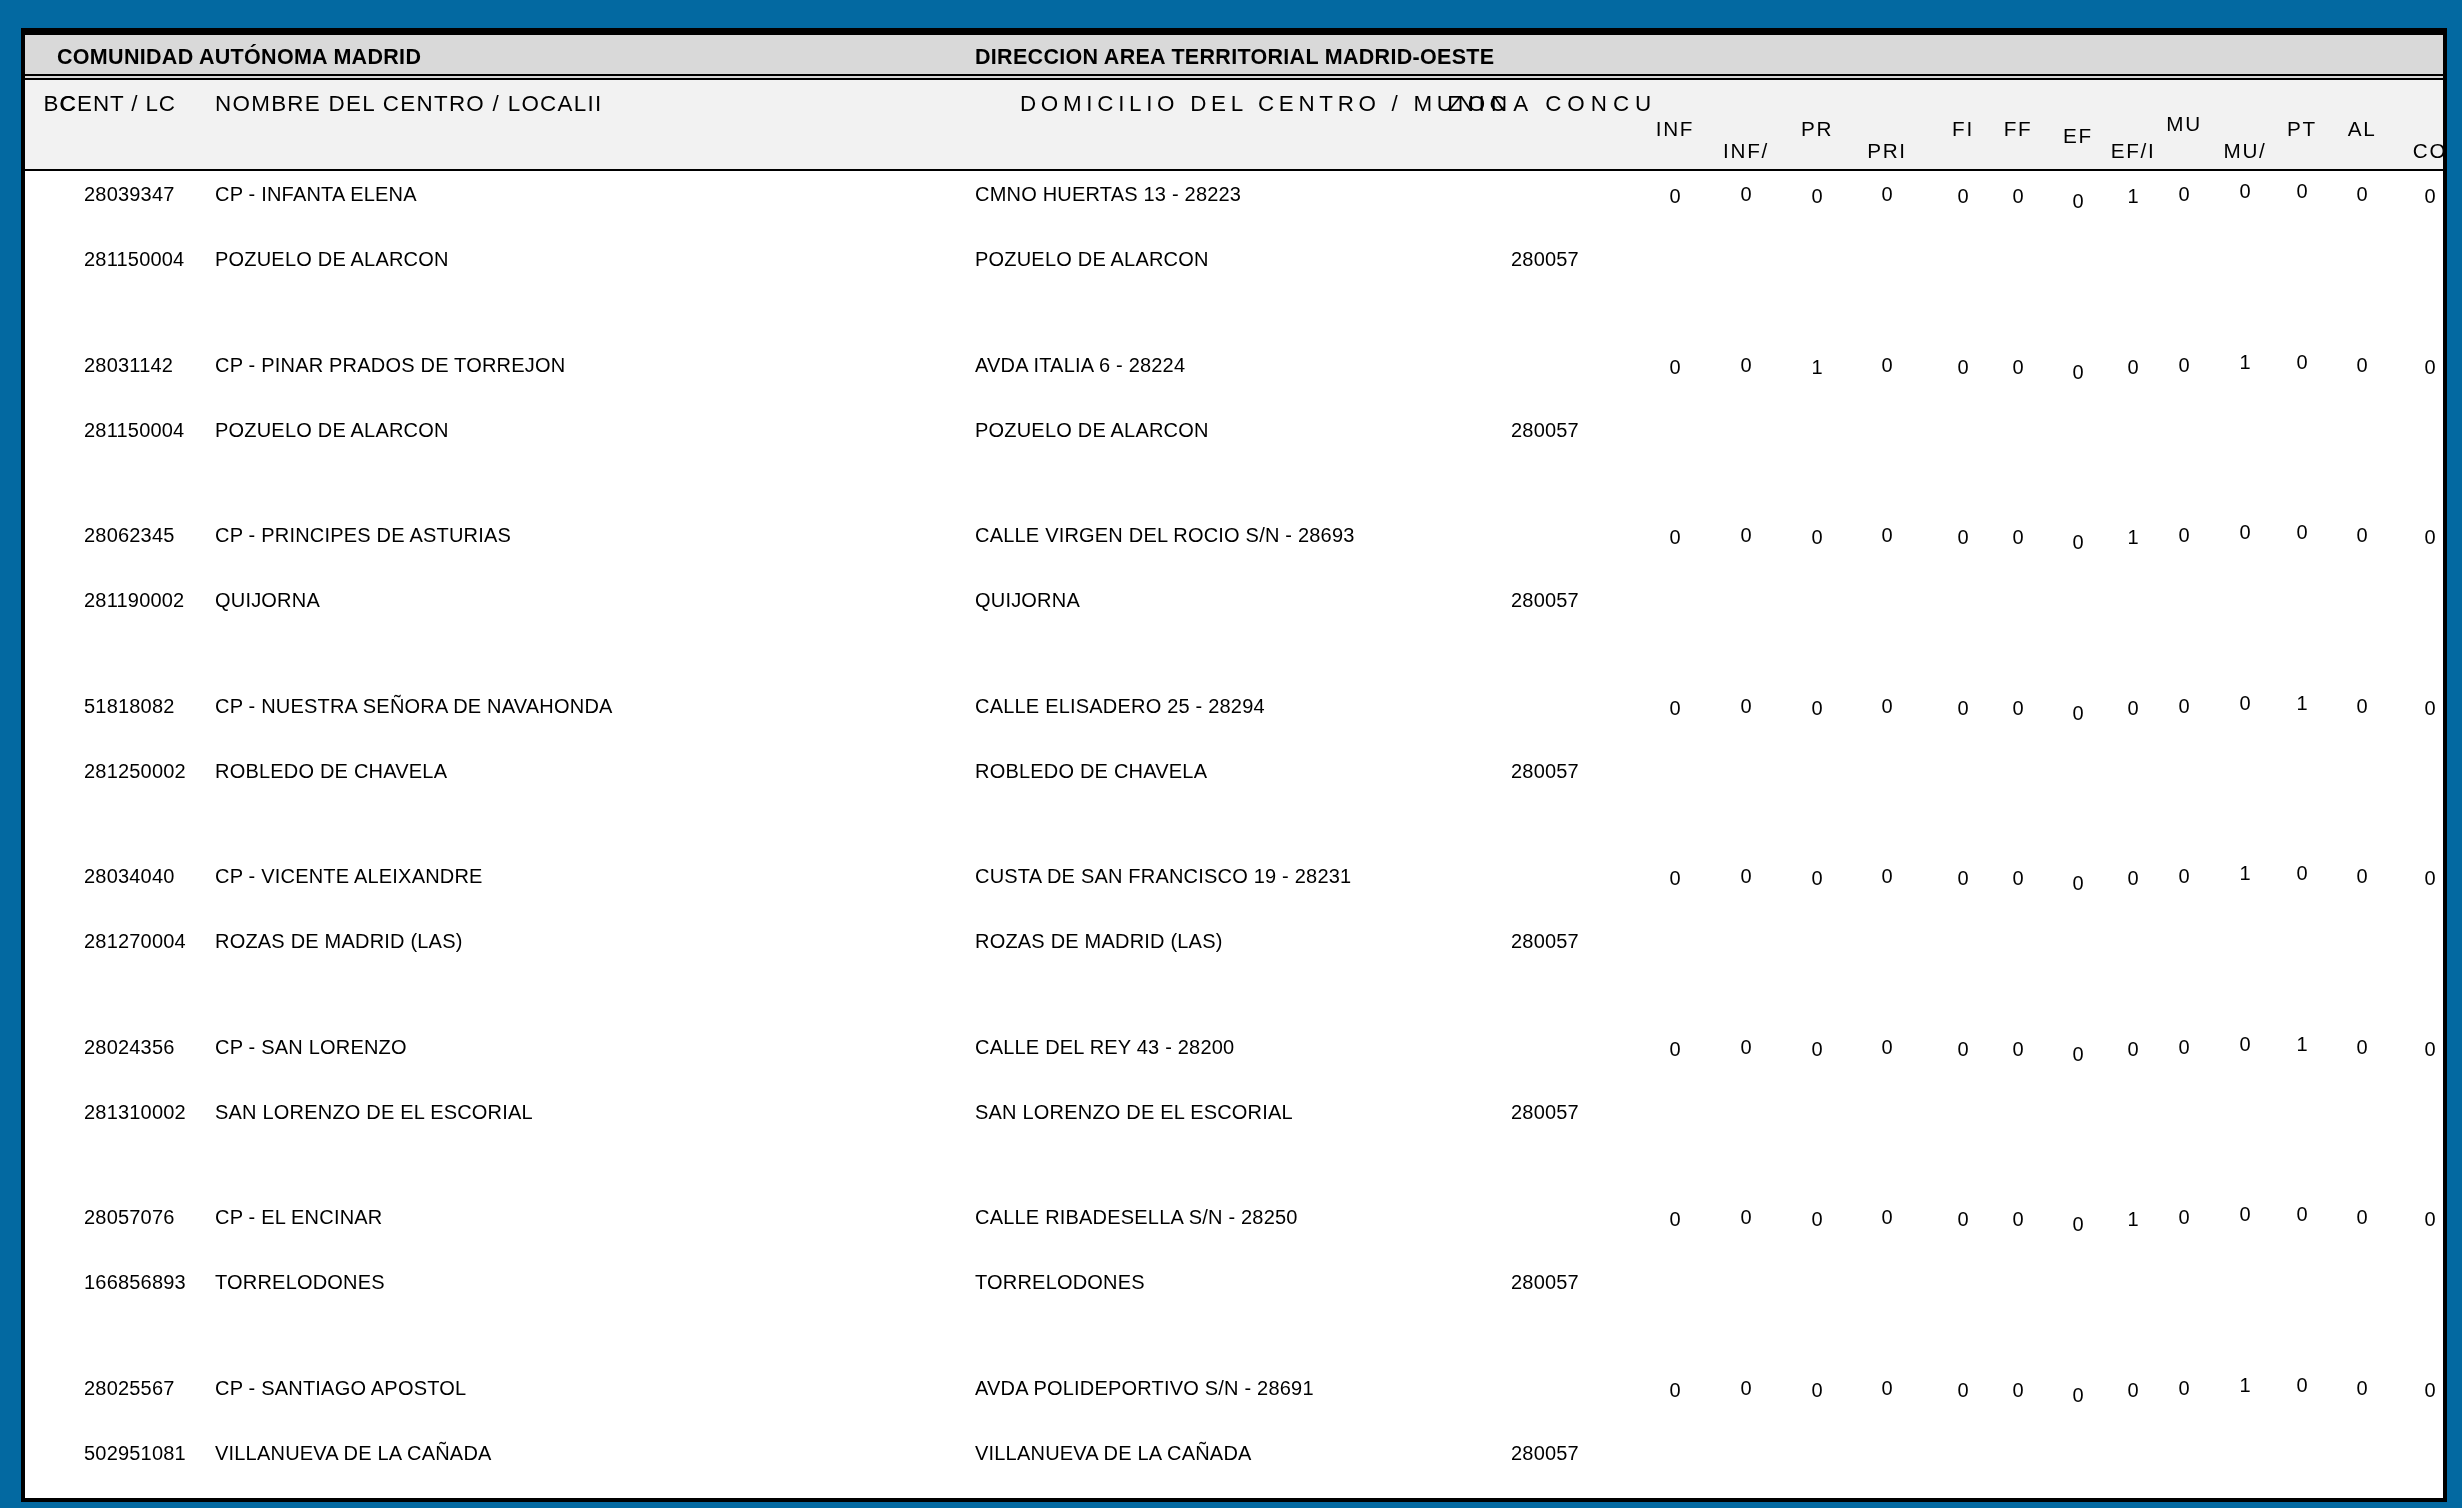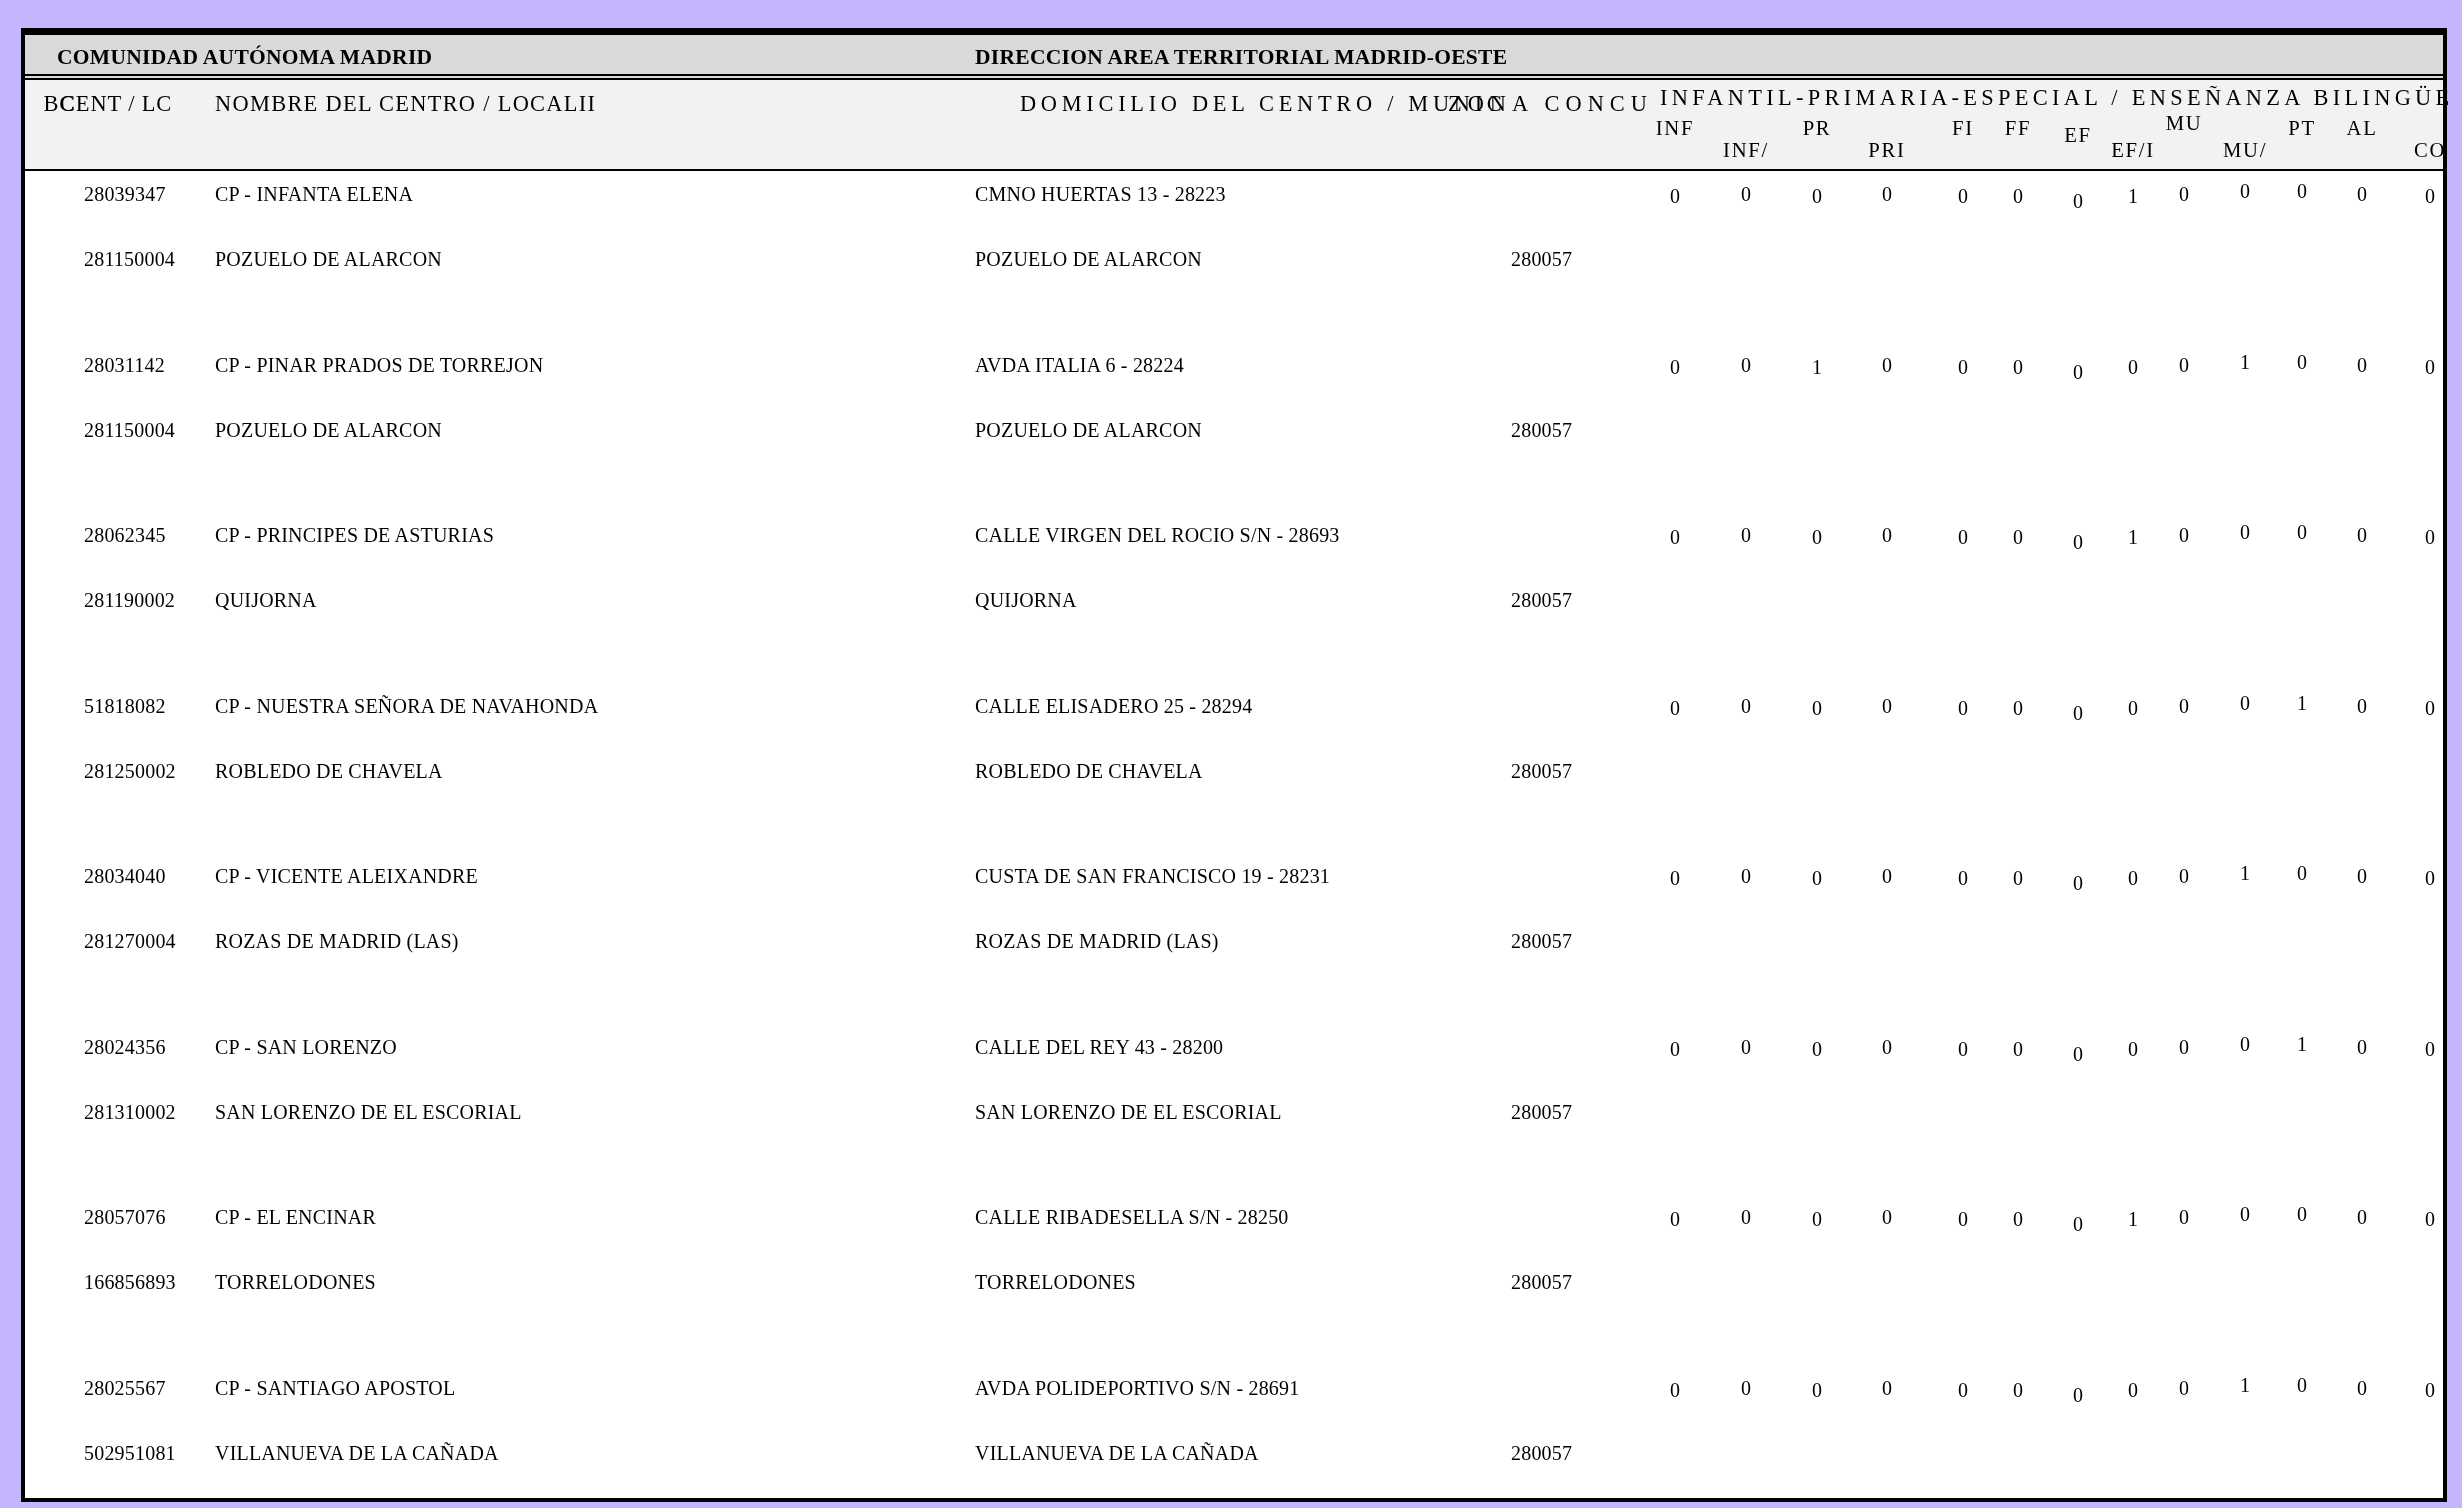--- a/index.html
+++ b/index.html
@@ -1,17 +1,17 @@
 <!DOCTYPE html>
 <html style="font-size:13.8px"><head>
 <meta charset="utf-8">
 <style>
   html,body{margin:0;padding:0;background:#fff;}
-  .page{position:relative;width:2462px;height:1508px;background:#c4b5fd;overflow:hidden;
-        font-family:Liberation Serif, serif;color:#000;}
+  .page{position:relative;width:2462px;height:1508px;background:#0369a1;overflow:hidden;
+        font-family:Liberation Sans, sans-serif;color:#000;}
   
   .frame{position:absolute;left:20.7px;top:27.6px;width:2426px;height:1474px;box-sizing:border-box;
          border:4.3px solid #000;border-top-width:7.7px;background:#fff;}
   .band-bg{position:absolute;left:25px;top:35px;width:2418px;height:45px;box-sizing:border-box;
            background:#d9d9d9;border-bottom:6px double #000;}
   .colhead-bg{position:absolute;left:25px;top:80px;width:2418px;height:91px;box-sizing:border-box;
               background:#f2f2f2;border-bottom:2.6px solid #000;}
   
   .band-title{position:absolute;top:45px;font-size:21.5px;font-weight:bold;letter-spacing:0.3px;white-space:nowrap;}
   .bt1{left:57px;} .bt2{left:975px;}
@@ -48,21 +48,20 @@
   <div class="colhead-bg"></div>
 
   <span class="band-title bt1">COMUNIDAD AUTÓNOMA MADRID</span>
   <span class="band-title bt2">DIRECCION AREA TERRITORIAL MADRID-OESTE</span>
 
   <span class="colh h-bc">BC</span>
   <span class="colh h-cent">CENT / LC</span>
   <span class="colh h-nombre">NOMBRE DEL CENTRO / LOCALII</span>
   <span class="colh h-dom">DOMICILIO DEL CENTRO / MUNIC</span>
   <span class="colh h-zona">ZONA CONCU</span>
-  <span class="h-group">INFANTIL-PRIMARIA-ESPECIAL / ENSEÑANZA BILINGÜE</span>
 
   <span class="sub c0 tu">INF</span>
   <span class="sub c1 tl">INF/</span>
   <span class="sub c2 tu">PR</span>
   <span class="sub c3 tl">PRI</span>
   <span class="sub c4 tu">FI</span>
   <span class="sub c5 tu">FF</span>
   <span class="sub c6 tm">EF</span>
   <span class="sub c7 tl">EF/I</span>
   <span class="sub c8 th">MU</span>

